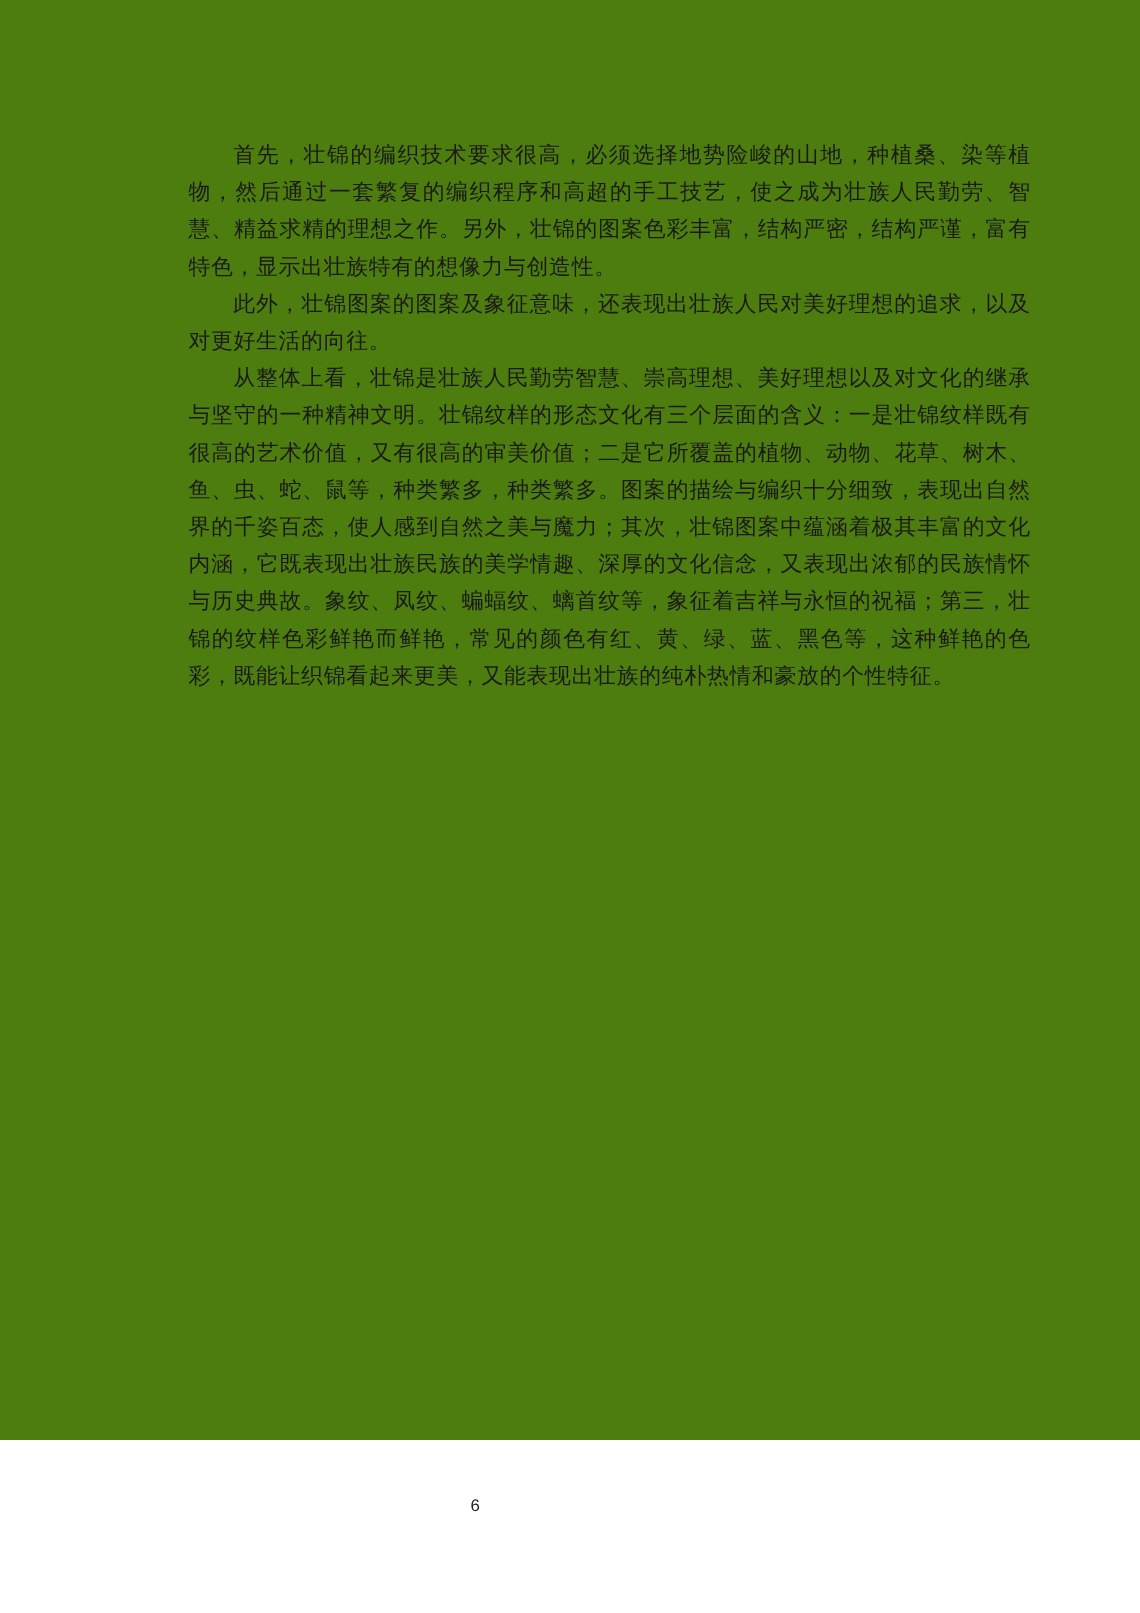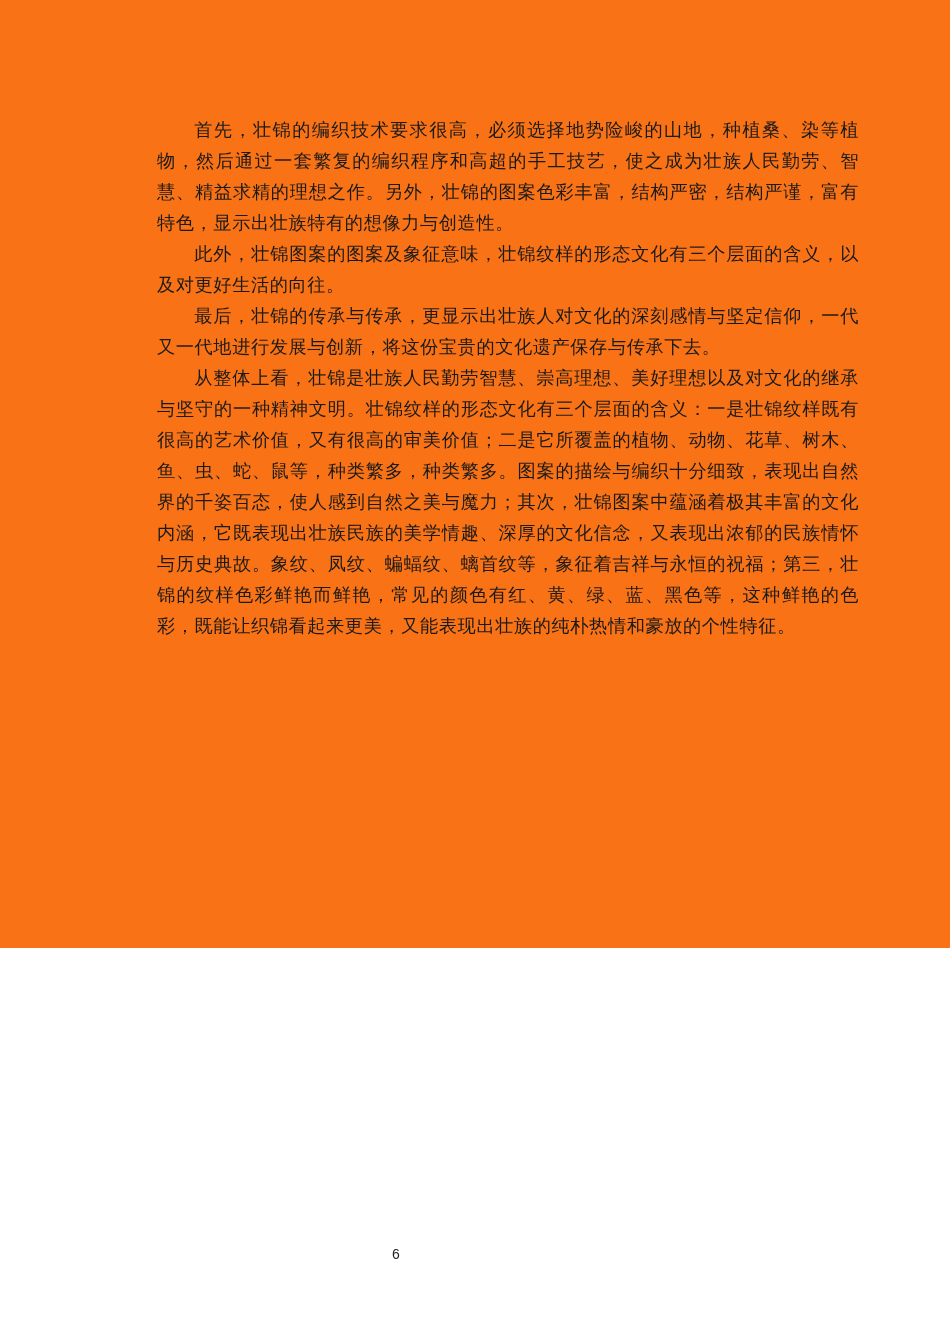--- a/index.html
+++ b/index.html
@@ -1,36 +1,35 @@
 <!DOCTYPE html>
 <html><head>
 <meta charset="utf-8">
 <style>
   html, body { margin: 0; padding: 0; background: #ffffff; }
   body { width: 950px; height: 1344px; position: relative; overflow: hidden; }
   .page {
-    position: absolute; left: 0; top: 0; width: 950px; height: 948px; background: #f97316;
+    position: absolute; left: 0; top: 0; width: 950px; height: 1200px; background: #4d7c0f;
   }
   .content {
     position: absolute; left: 157px; top: 114px; width: 702px;
     font-family: "DejaVu Serif", "Liberation Serif", serif;
     font-size: 18.2px; line-height: 31px; color: #1a1a1a;
     text-align: justify; text-justify: inter-character;
     letter-spacing: 0.6px;
   }
   .para { margin: 0; text-indent: 2.05em; }
   .page-number {
     position: absolute; left: 392px; top: 1246px;
     font-family: "Liberation Sans", sans-serif; font-size: 14px; color: #222;
   }
 </style>
 </head>
 <body>
 
 <div class="page">
   <div class="content">
     <p class="para">首先，壮锦的编织技术要求很高，必须选择地势险峻的山地，种植桑、染等植物，然后通过一套繁复的编织程序和高超的手工技艺，使之成为壮族人民勤劳、智慧、精益求精的理想之作。另外，壮锦的图案色彩丰富，结构严密，结构严谨，富有特色，显示出壮族特有的想像力与创造性。</p>
-    <p class="para">此外，壮锦图案的图案及象征意味，壮锦纹样的形态文化有三个层面的含义，以及对更好生活的向往。</p>
-    <p class="para">最后，壮锦的传承与传承，更显示出壮族人对文化的深刻感情与坚定信仰，一代又一代地进行发展与创新，将这份宝贵的文化遗产保存与传承下去。</p>
+    <p class="para">此外，壮锦图案的图案及象征意味，还表现出壮族人民对美好理想的追求，以及对更好生活的向往。</p>
     <p class="para">从整体上看，壮锦是壮族人民勤劳智慧、崇高理想、美好理想以及对文化的继承与坚守的一种精神文明。壮锦纹样的形态文化有三个层面的含义：一是壮锦纹样既有很高的艺术价值，又有很高的审美价值；二是它所覆盖的植物、动物、花草、树木、鱼、虫、蛇、鼠等，种类繁多，种类繁多。图案的描绘与编织十分细致，表现出自然界的千姿百态，使人感到自然之美与魔力；其次，壮锦图案中蕴涵着极其丰富的文化内涵，它既表现出壮族民族的美学情趣、深厚的文化信念，又表现出浓郁的民族情怀与历史典故。象纹、凤纹、蝙蝠纹、螭首纹等，象征着吉祥与永恒的祝福；第三，壮锦的纹样色彩鲜艳而鲜艳，常见的颜色有红、黄、绿、蓝、黑色等，这种鲜艳的色彩，既能让织锦看起来更美，又能表现出壮族的纯朴热情和豪放的个性特征。</p>
   </div>
   <div class="page-number">6</div>
 </div>
 
 </body></html>

